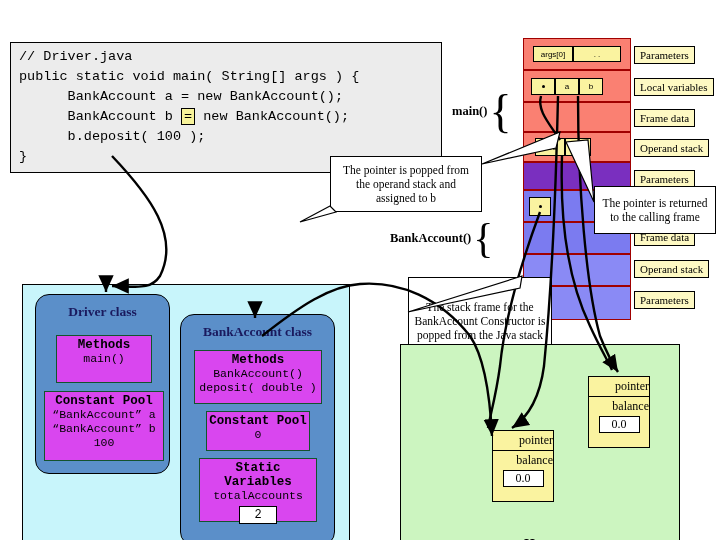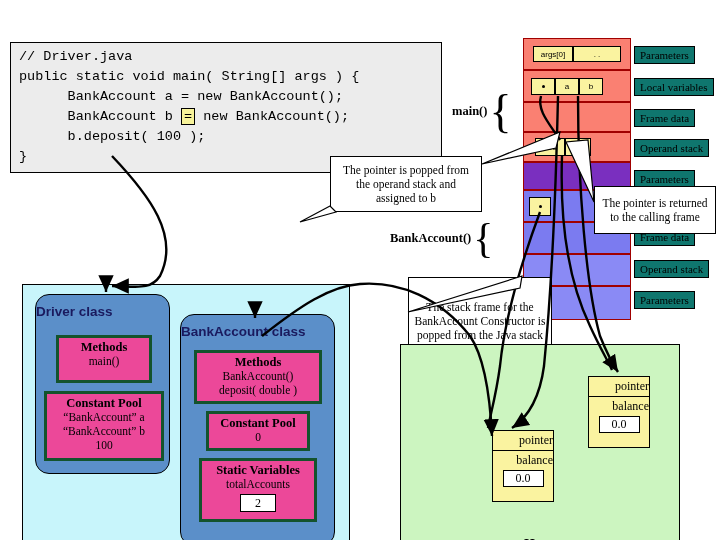--- a/index.html
+++ b/index.html
@@ -33,21 +33,21 @@
     background:#faf3a0;border:1px solid #000;
     font-family:"Liberation Sans", sans-serif;
     font-size:8px;color:#000;
     display:flex;align-items:center;justify-content:center;
     box-sizing:border-box;
   }
   .slot.dot::after{content:"";display:block;width:3px;height:3px;background:#000;border-radius:50%;}
 
   
   .rlabel{
-    background:#0f766e;border:1px solid #000;
+    background:#fef9c3;border:1px solid #000;
     font-family:"Liberation Serif", serif;font-size:11px;
     padding:2px 5px;white-space:nowrap;color:#000;
   }
 
   
   .callout{
     background:#fff;border:1px solid #000;color:#000;
     font-family:"Liberation Serif", serif;font-size:11.5px;
     line-height:14px;text-align:center;padding:3px 4px;
   }
@@ -61,26 +61,26 @@
 
   
   #method-area{
     left:22px;top:248px;width:328px;height:280px;
     background:#c8f5fb;border:1px solid #000;
   }
   .classbox{
     background:#5b8fc9;border:1px solid #000;border-radius:14px;
   }
   .classtitle{
-    font-weight:bold;color:#1a1a5e;
-    font-family:Liberation Sans, sans-serif;
+    text-align:center;font-weight:bold;color:#1a1a5e;
+    font-family:Liberation Serif, serif;
   }
   .section{
-    background:#ec4899;border:3px solid #14532d;text-align:center;color:#000;
-    font-family:Liberation Serif, serif;font-size:11.5px;line-height:14px;
+    background:#d946ef;border:1px solid #14532d;text-align:center;color:#000;
+    font-family:Liberation Mono, monospace;font-size:11.5px;line-height:14px;
     padding:2px 2px 3px;
   }
   .section .hd{font-weight:bold;font-size:12.5px;}
   .minibox{
     display:inline-block;background:#fff;border:1px solid #000;
     padding:1px 14px;margin-top:3px;font-size:12px;
   }
   .arealabel{
     position:absolute;width:100%;text-align:center;font-weight:bold;
     font-size:14px;color:#000;font-family:"Liberation Serif", serif;

